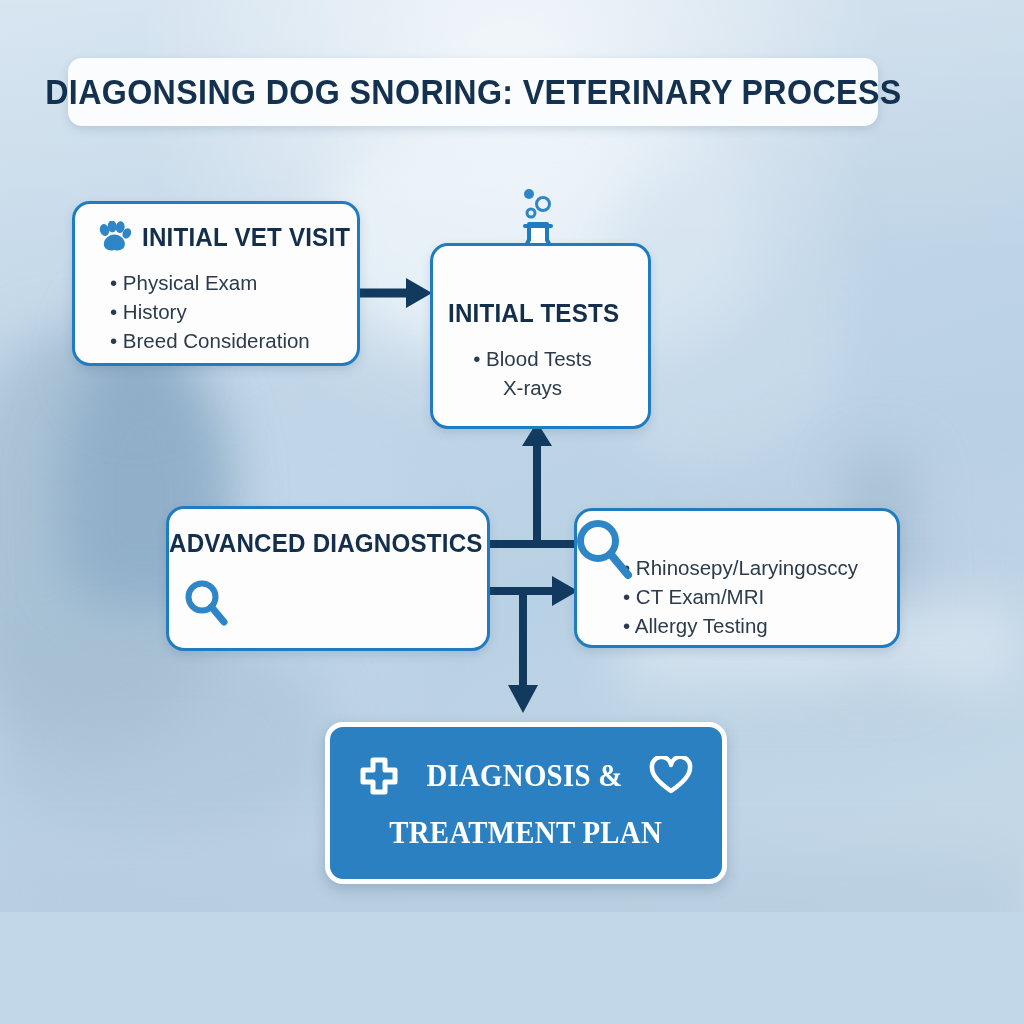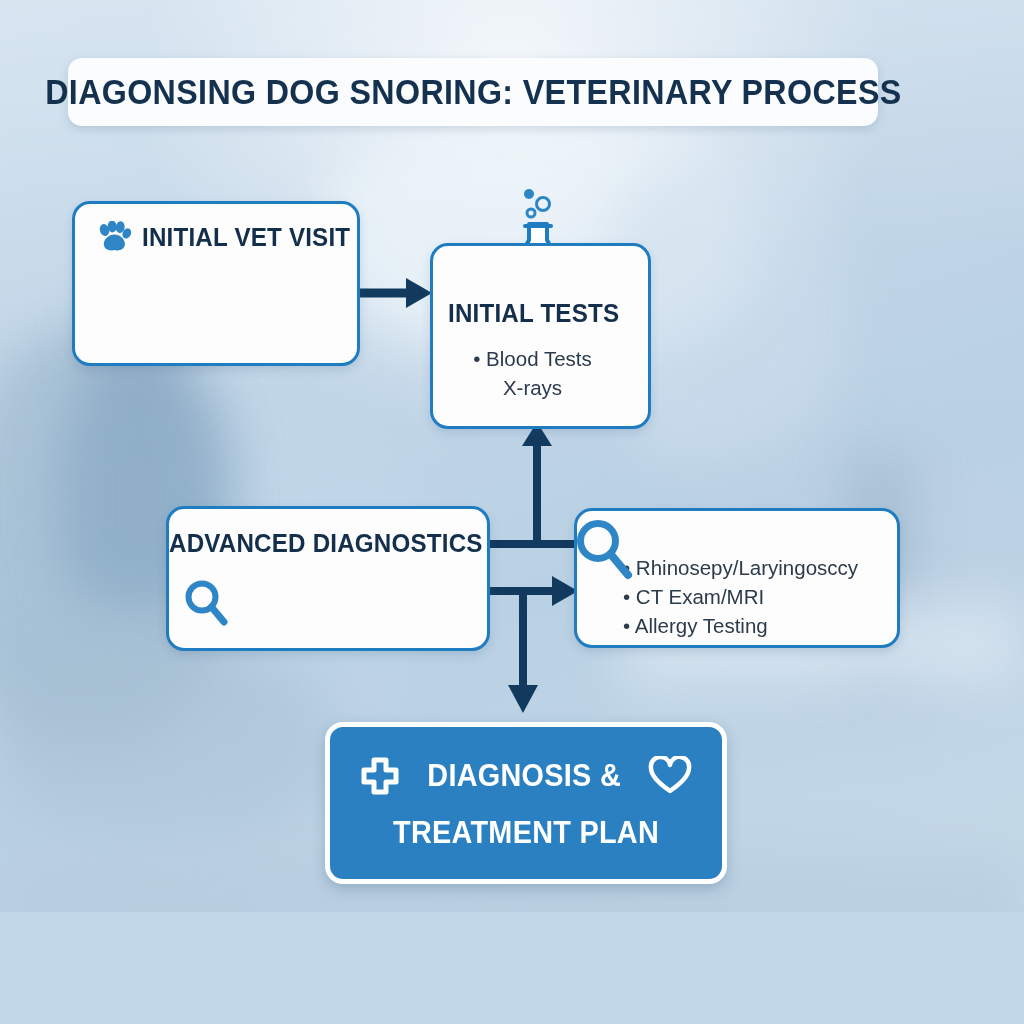--- a/index.html
+++ b/index.html
@@ -80,20 +80,21 @@
 
   
   #card-adv2{left:574px;top:508px;width:320px;height:134px;}
   #card-adv2 .list{position:absolute;left:46px;top:42px;}
 
   
   #card-plan{
     left:325px;top:722px;width:392px;height:152px;
     background:#2b80c2;border:5px solid #ffffff;border-radius:18px;
     box-shadow:0 5px 14px rgba(40,80,120,.25);
+    font-family:Liberation Serif, serif;
   }
   #card-plan .line1{
     position:absolute;left:0;right:0;top:29px;
     display:flex;align-items:center;justify-content:center;gap:20px;
   }
   #card-plan .line2{position:absolute;left:0;right:0;top:88px;text-align:center;}
   .plan-text{
     color:#ffffff;font-weight:bold;font-size:31px;letter-spacing:.3px;
     transform:scaleX(.93);display:inline-block;white-space:nowrap;
   }
@@ -161,20 +162,25 @@
         <svg width="34" height="32" viewBox="0 0 34 32">
           <ellipse cx="7.5" cy="9" rx="4.6" ry="6" fill="#2f86c6" transform="rotate(-18 7.5 9)"></ellipse>
           <ellipse cx="15.2" cy="5.4" rx="4.4" ry="6" fill="#2f86c6" transform="rotate(-6 15.2 5.4)"></ellipse>
           <ellipse cx="23.2" cy="6.2" rx="4.4" ry="5.9" fill="#2f86c6" transform="rotate(9 23.2 6.2)"></ellipse>
           <ellipse cx="29.8" cy="12.4" rx="4.1" ry="5.4" fill="#2f86c6" transform="rotate(24 29.8 12.4)"></ellipse>
           <path d="M17.5 13.5c5.6 0 10.4 4.6 10.4 9.6 0 4.4-3.7 6.4-7.6 6.4-1.6 0-2.2-.5-3-.5s-1.4.5-3 .5c-3.9 0-7.5-2-7.5-6.4 0-5 5.1-9.6 10.7-9.6z" fill="#2f86c6"></path>
         </svg>
       </span>
       <span class="card-title">INITIAL VET VISIT</span>
     </div>
+    <div class="list card-body">
+      <div class="li">• Physical Exam</div>
+      <div class="li">• History</div>
+      <div class="li">• Breed Consideration</div>
+    </div>
   </div>
 
   <div class="float-icon" style="left:497px;top:186px;">
     <svg width="82" height="98" viewBox="0 0 82 98">
       <circle cx="32" cy="8" r="5" fill="#2f86c6"></circle>
       <circle cx="46" cy="18" r="6.5" fill="none" stroke="#2f86c6" stroke-width="3"></circle>
       <circle cx="34" cy="27" r="4" fill="none" stroke="#2f86c6" stroke-width="3"></circle>
       <path d="M32 38 h18 v16 L70 90 H12 L32 54 Z" fill="#ffffff" stroke="#1f7cc0" stroke-width="4" stroke-linejoin="round"></path>
       <path d="M26.5 62 H55.5 L70 88.5 H12 Z" fill="#2f86c6"></path>
       <circle cx="33" cy="74" r="4.2" fill="#ffffff"></circle>

